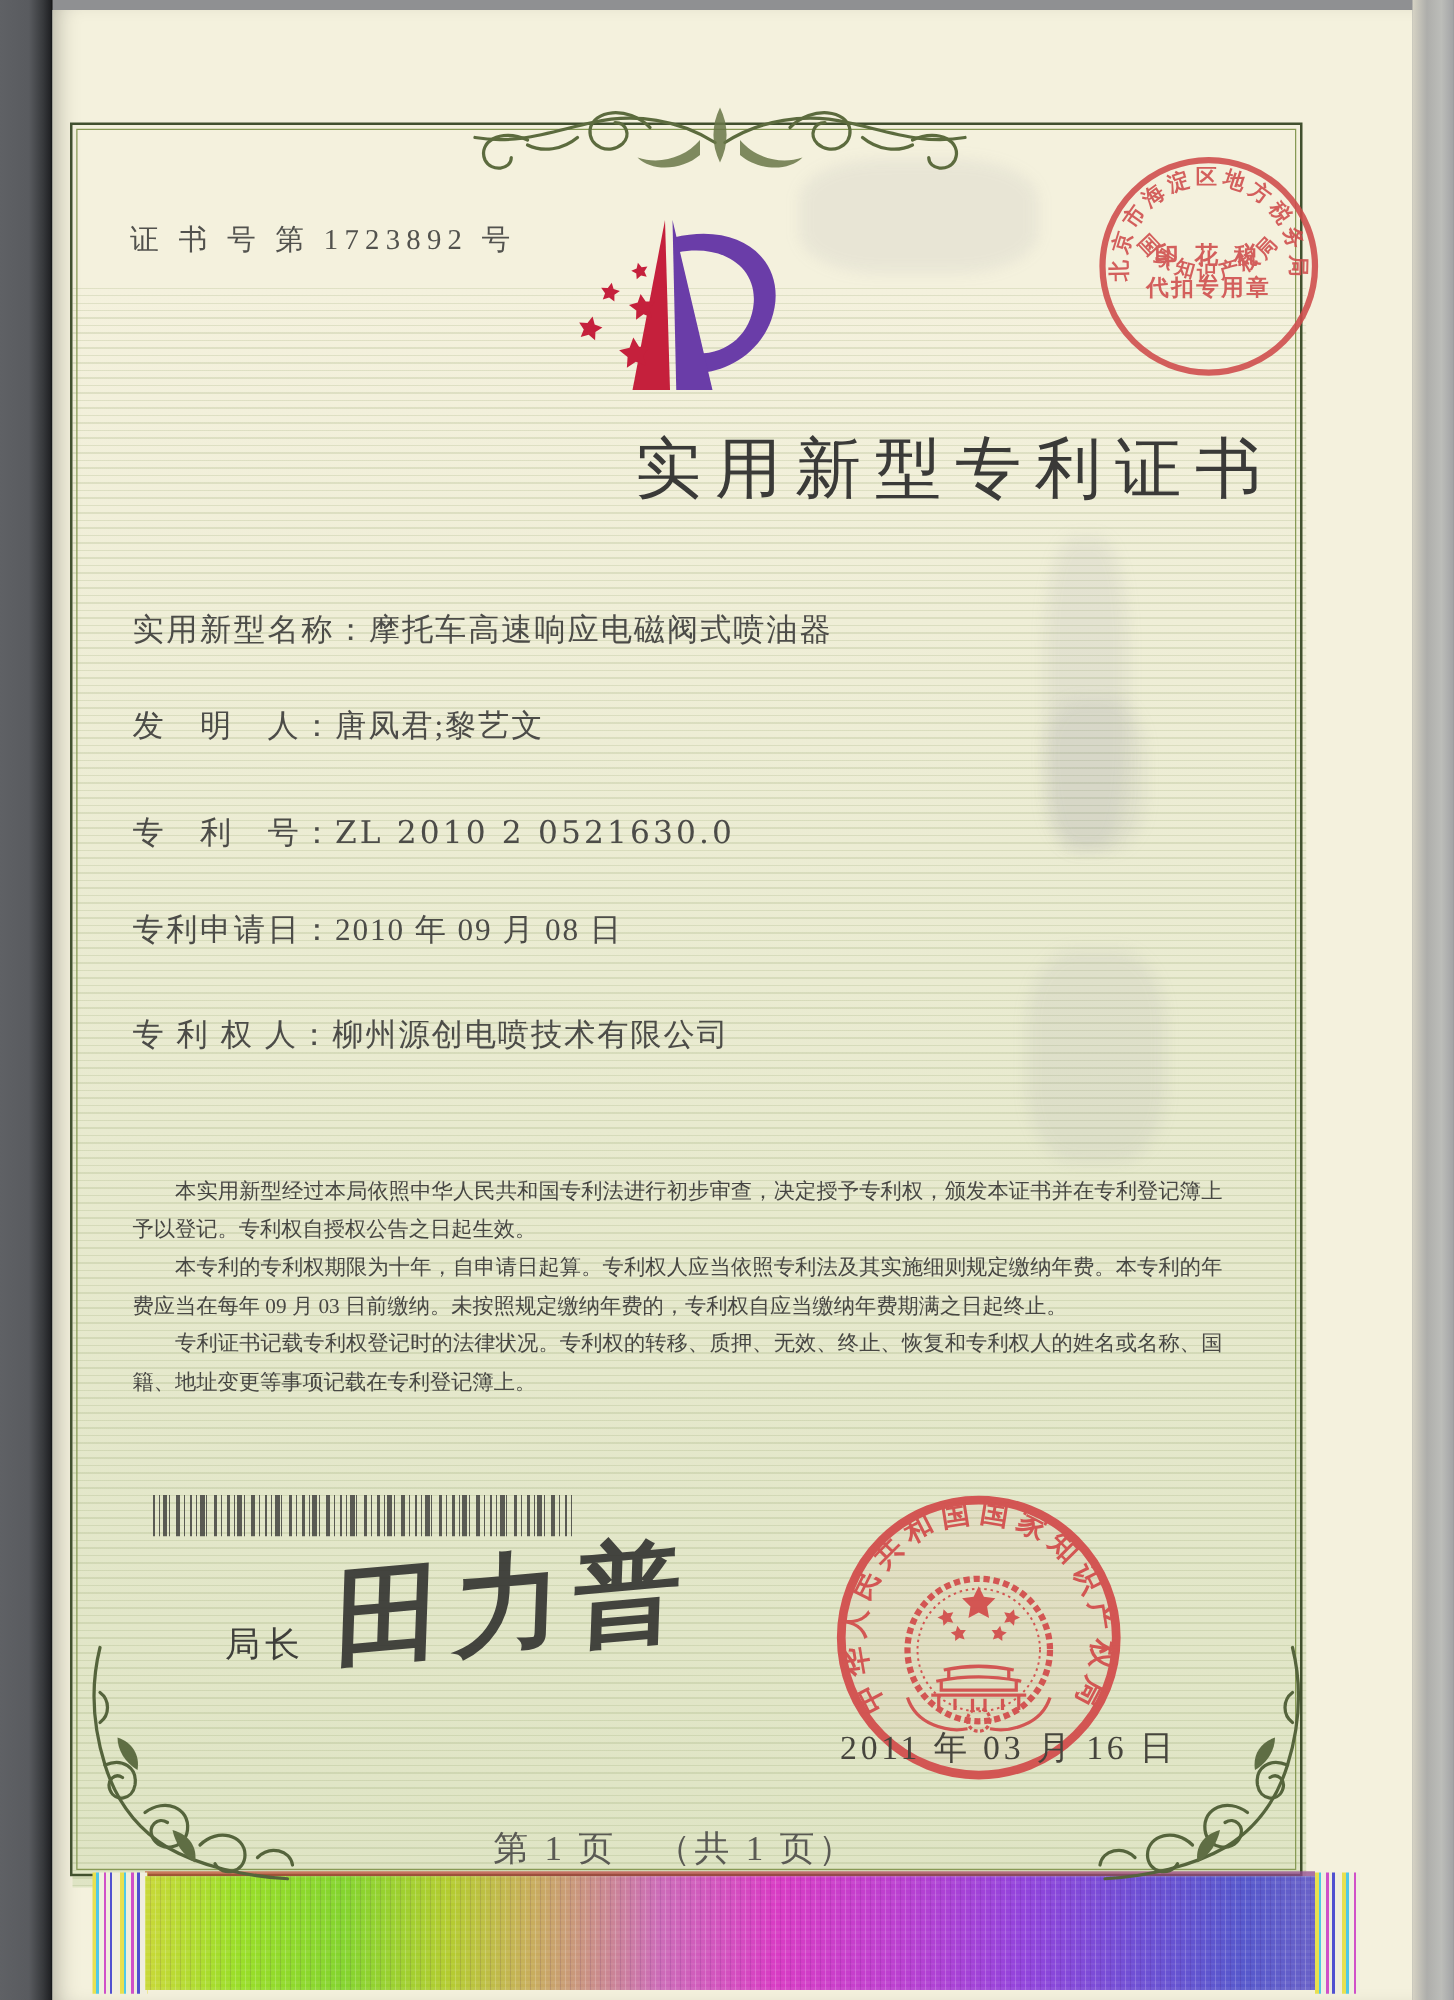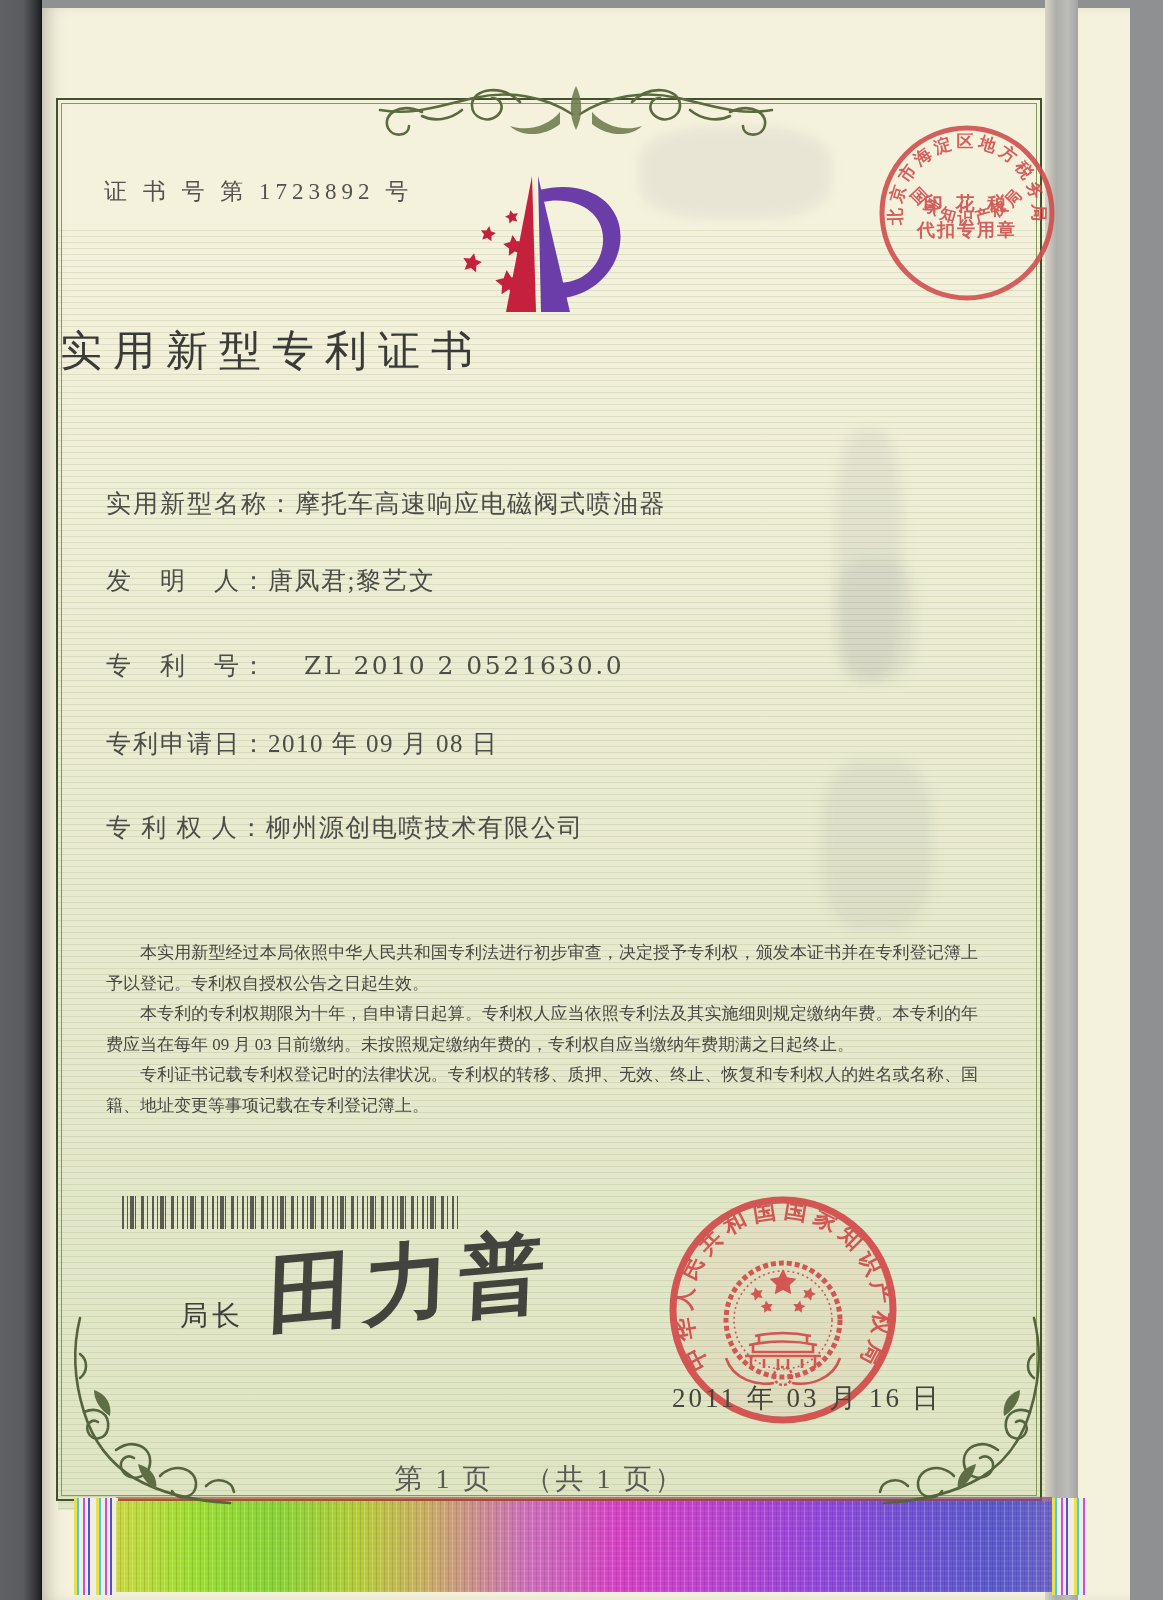--- a/index.html
+++ b/index.html
@@ -1,17 +1,17 @@
 <!DOCTYPE html>
 <html><head>
 <meta charset="utf-8">
 <style>
   html,body{margin:0;padding:0;width:1163px;height:1600px;overflow:hidden;
     background:#8f9092;font-family:"Liberation Serif","DejaVu Serif",serif;}
-  #stage{position:relative;width:1078px;height:1600px;}
+  #stage{position:relative;width:1163px;height:1600px;}
 
   
   #spine{position:absolute;left:0;top:0;width:42px;height:1600px;
     background:linear-gradient(90deg,#5f6165 0%,#595b5f 55%,#37393c 82%,#212225 96%,#101112 100%);}
   #page-edge{position:absolute;right:0;top:0;width:33px;height:1600px;
     background:linear-gradient(90deg,#d6d3c4 0%,#aeaeab 35%,#bcbdb9 70%,#a2a3a5 100%);}
 
   
   #paper{position:absolute;left:42px;top:8px;width:1088px;height:1592px;
     background:#f4f1dd;box-shadow:inset 14px 0 20px -12px rgba(0,0,0,.30);}
@@ -23,27 +23,27 @@
       linear-gradient(180deg,rgba(236,238,214,0) 0%,rgba(227,231,201,.50) 35%,rgba(219,226,192,.85) 100%);}
 
   
   #frame{position:absolute;left:56px;top:98px;width:982px;height:1399px;
     border:2.5px solid #41502e;}
   #frame-inner{position:absolute;left:3px;top:3px;right:3px;bottom:3px;
     border:1.5px solid #879a55;}
 
   .txt{position:absolute;color:#4a4a46;}
   #cert-no{left:104px;top:176px;font-size:23px;letter-spacing:5px;color:#52524e;}
-  #title{left:60px;top:323px;width:960px;text-align:left;font-size:42px;
+  #title{left:60px;top:340px;width:960px;text-align:right;font-size:53px;
     letter-spacing:11px;color:#3a3a38;font-weight:500;}
 
   .field{position:absolute;left:106px;font-size:25px;color:#4c4c48;letter-spacing:1.5px;white-space:nowrap;}
   .field .lab{letter-spacing:2px;}
   #f0{top:487px}#f1{top:564px}#f2{top:649px}
-  #f2 .val{font-family:"DejaVu Serif",serif;letter-spacing:2.5px;margin-left:36px;}
+  #f2 .val{font-family:"DejaVu Serif",serif;letter-spacing:2.5px;}
   #f3{top:727px}#f4{top:811px}#f5{top:884px}
 
   #paras{position:absolute;left:106px;top:938px;width:872px;font-size:17px;
     line-height:30.5px;color:#474743;text-align:justify;}
   #paras p{margin:0;text-indent:2em;}
 
   #barcode{position:absolute;left:122px;top:1196px;width:338px;height:33px;opacity:.82;
     background:repeating-linear-gradient(90deg,
       #3c3c3a 0 2px,transparent 2px 5px,#3c3c3a 5px 6px,transparent 6px 8px,
       #3c3c3a 8px 12px,transparent 12px 13px,#3c3c3a 13px 14px,transparent 14px 19px,

